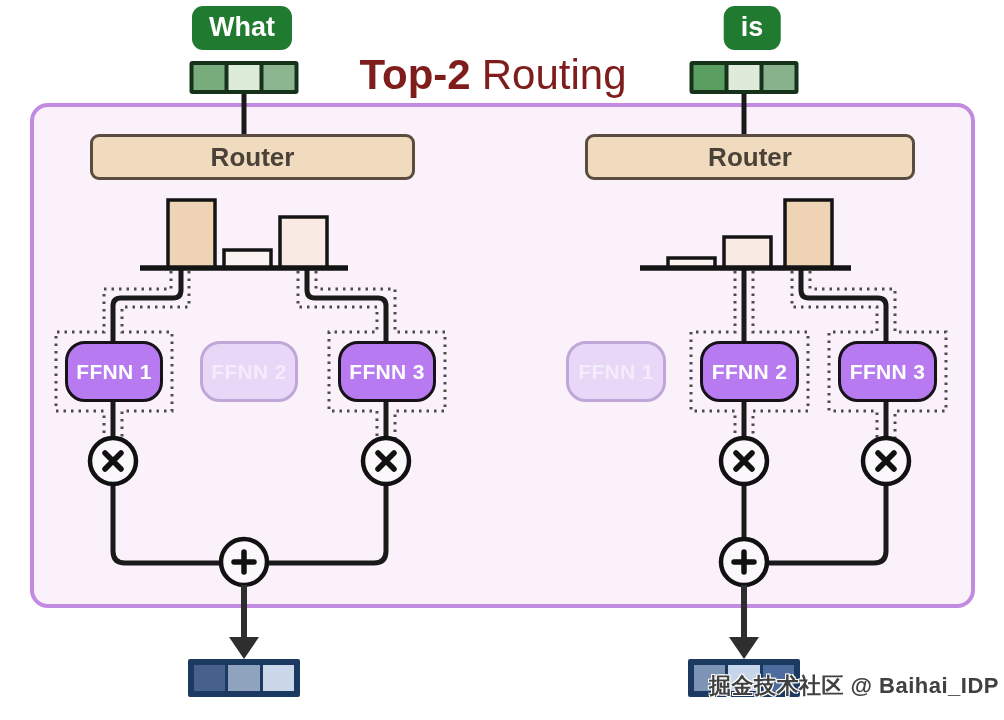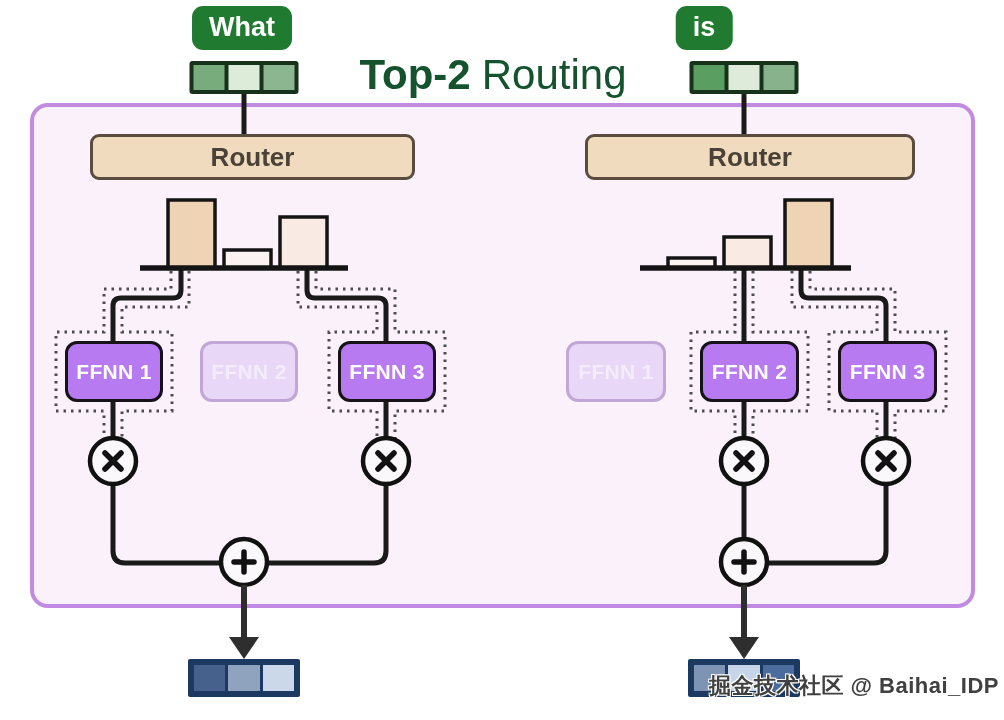--- a/index.html
+++ b/index.html
@@ -10,21 +10,21 @@
     -webkit-font-smoothing:antialiased;
   }
   .panel{
     position:absolute;left:30px;top:103px;width:945px;height:505px;
     box-sizing:border-box;border:4px solid #C18BE2;border-radius:18px;
     background:#FAF1FB;
   }
   svg.layer{position:absolute;left:0;top:0;width:1004px;height:720px;}
   .title{
     position:absolute;left:493px;top:52px;transform:translateX(-50%);
-    white-space:nowrap;font-size:42px;color:#14532d;line-height:1.1;
+    white-space:nowrap;font-size:42px;color:#7f1d1d;line-height:1.1;
   }
   .title .t-bold{font-weight:800;}
   .title .t-rest{font-weight:500;margin-left:11px;}
   .token-chip{
     position:absolute;top:6px;transform:translateX(-50%);
     background:#207B30;color:#ffffff;font-weight:700;font-size:27px;
     padding:7px 17px;border-radius:11px;line-height:1.1;
   }
   .embed{
     position:absolute;top:61px;transform:translateX(-50%);
@@ -33,21 +33,21 @@
   }
   .embed .cell{width:31px;height:25px;}
   .router{
     position:absolute;top:134px;height:46px;box-sizing:border-box;
     background:#F0DBBE;border:3.5px solid #5A4C3F;border-radius:9px;
     display:flex;align-items:center;justify-content:center;
     color:#4A4238;font-weight:700;font-size:26px;
   }
   .ffnn{
     position:absolute;top:341px;width:98px;height:61px;box-sizing:border-box;
-    border-radius:12px;display:flex;align-items:center;justify-content:center;
+    border-radius:20px;display:flex;align-items:center;justify-content:center;
     font-weight:700;font-size:21px;letter-spacing:0.3px;
   }
   .ffnn.active{background:#B77AF0;border:3.5px solid #161218;color:#ffffff;}
   .ffnn.faded{background:#E8D7F6;border:3.5px solid #C0A7D8;color:#F4ECFB;}
   .out-embed{
     position:absolute;top:659px;width:112px;height:38px;box-sizing:border-box;
     border:3px solid #1C3A61;background:#1C3A61;border-radius:2px;
     display:flex;gap:3px;padding:3px;
   }
   .out-embed .cell{flex:1;}
@@ -149,21 +149,21 @@
       <path d="M 744 585 V 640" fill="none" stroke="#2E2E2E" stroke-width="6"></path>
       <polygon points="729,637 759,637 744,659" fill="#2E2E2E"></polygon>
     </g>
   </svg>
 
   <div class="title">
     <span class="t-bold">Top-2</span><span class="t-rest">Routing</span>
   </div>
 
   <div class="token-chip" style="left:242px;">What</div>
-  <div class="token-chip" style="left:704px;">is</div>
+  <div class="token-chip" style="left:752px;">is</div>
 
   <div class="embed" style="left:244px;">
     <div class="cell" style="background: rgb(121, 172, 125);"></div>
     <div class="cell" style="background: rgb(221, 235, 217);"></div>
     <div class="cell" style="background: rgb(140, 182, 144);"></div>
   </div>
   <div class="embed" style="left:744px;">
     <div class="cell" style="background: rgb(91, 158, 98);"></div>
     <div class="cell" style="background: rgb(222, 235, 218);"></div>
     <div class="cell" style="background: rgb(135, 178, 139);"></div>

